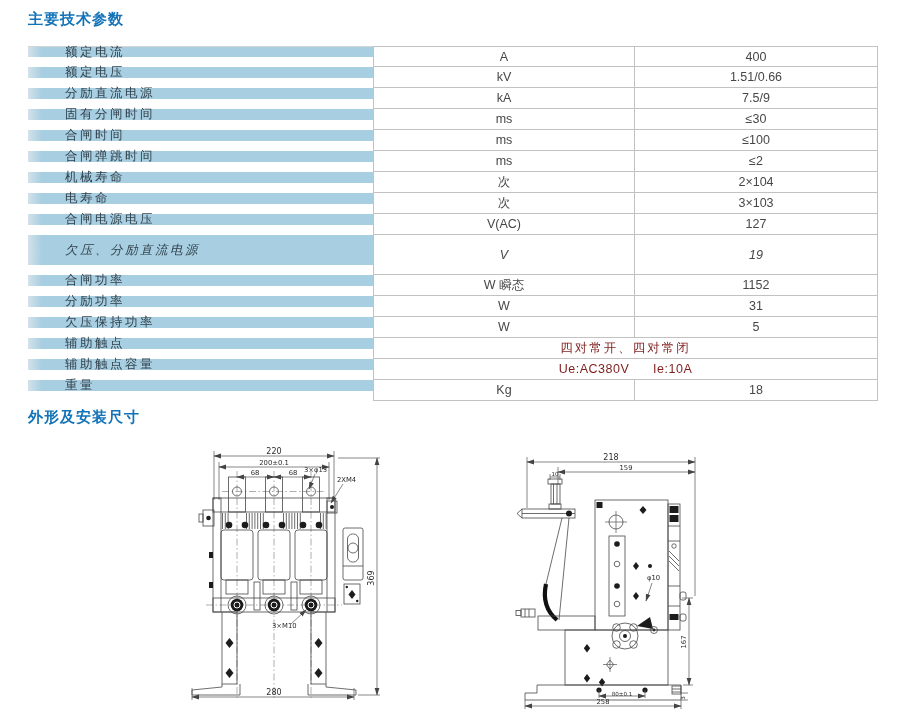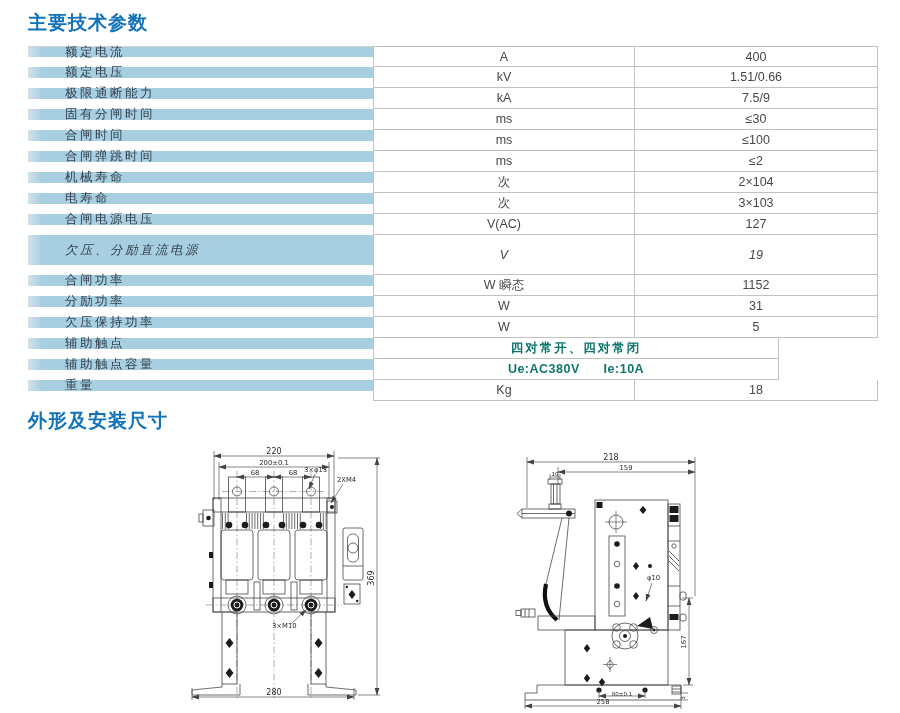--- a/index.html
+++ b/index.html
@@ -6,21 +6,21 @@
   body {
     width:900px; height:713px;
     background:#ffffff;
     font-family:"Liberation Sans","DejaVu Sans",sans-serif;
     position:relative; overflow:hidden;
     -webkit-font-smoothing:antialiased;
   }
   .section-title {
     position:absolute; left:28px;
     color:var(--accent,#1273b8);
-    font-size:19px; font-weight:bold; letter-spacing:1px;
+    font-size:15px; font-weight:bold; letter-spacing:1px;
   }
   #title-params { top:10px; }
   #title-drawings { top:408px; }
 
   
   #params-table { position:absolute; left:28px; top:46px; width:850px; }
   .trow { display:flex; height:21px; }
   .trow.tall { height:40px;font-style:italic; }
   .c-name {
     width:345px; box-sizing:border-box;
@@ -31,22 +31,22 @@
     font-size:12.5px; color:#31424c; letter-spacing:2.5px;
   }
   .c-unit, .c-value, .c-merged {
     box-sizing:border-box;
     border-bottom:1px solid var(--line,#c2c2c2);
     display:flex; align-items:center; justify-content:center;
     font-size:12.5px; color:#474747; background:#fff;
   }
   .c-unit  { width:262px; border-left:1px solid var(--line,#c2c2c2); border-right:1px solid var(--line,#c2c2c2); }
   .c-value { width:243px; border-right:1px solid var(--line,#c2c2c2); }
-  .c-merged{ width:406px; border-left:1px solid var(--line,#c2c2c2); border-right:1px solid var(--line,#c2c2c2);
-             letter-spacing:2px; white-space:pre; color:#0f766e;font-weight:bold; }
+  .c-merged{ width:505px; border-left:1px solid var(--line,#c2c2c2); border-right:1px solid var(--line,#c2c2c2);
+             letter-spacing:2px; white-space:pre; color:#7f1d1d; }
   .c-merged.latin { letter-spacing:0.5px; }
   .trow:first-child .c-unit, .trow:first-child .c-value { border-top:1px solid var(--line,#c2c2c2); }
   .trow:first-child .c-name { border-top:1px solid #d4d4d4; }
 
   
   #drawings { position:absolute; left:0; top:446px; width:900px; height:267px; }
   #front-view { position:absolute; left:188px; top:0; }
   #side-view  { position:absolute; left:512px; top:0; }
   svg { overflow:visible; }
   svg .ln  { fill:none; stroke:#484848; stroke-width:0.8; }
@@ -70,21 +70,21 @@
       <div class="c-name">额定电流</div>
       <div class="c-unit">A</div>
       <div class="c-value">400</div>
     </div>
     <div class="trow">
       <div class="c-name">额定电压</div>
       <div class="c-unit">kV</div>
       <div class="c-value">1.51/0.66</div>
     </div>
     <div class="trow">
-      <div class="c-name">极限通断能力</div>
+      <div class="c-name">分励直流电源</div>
       <div class="c-unit">kA</div>
       <div class="c-value">7.5/9</div>
     </div>
     <div class="trow">
       <div class="c-name">固有分闸时间</div>
       <div class="c-unit">ms</div>
       <div class="c-value">≤30</div>
     </div>
     <div class="trow">
       <div class="c-name">合闸时间</div>

